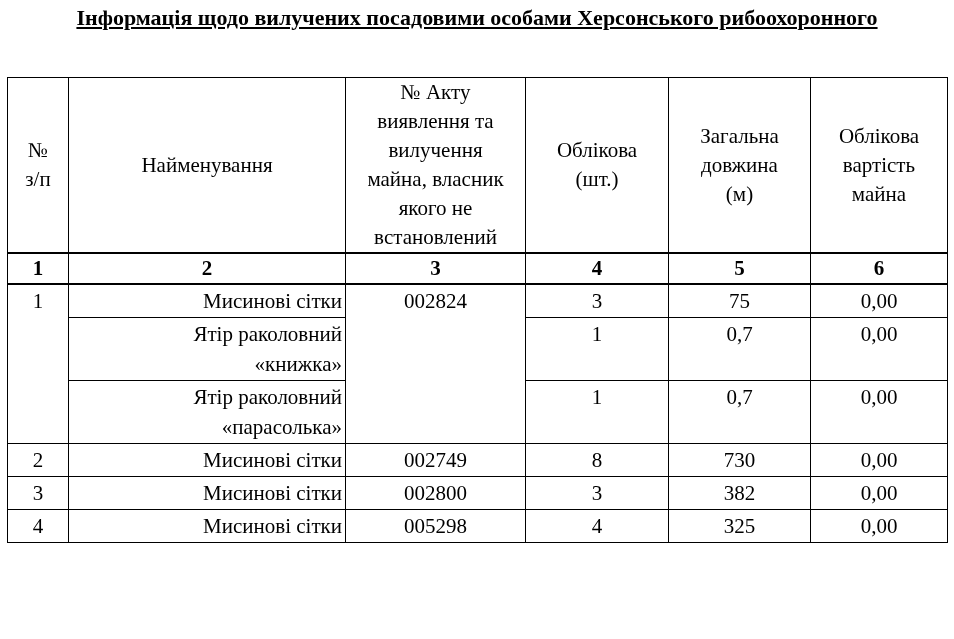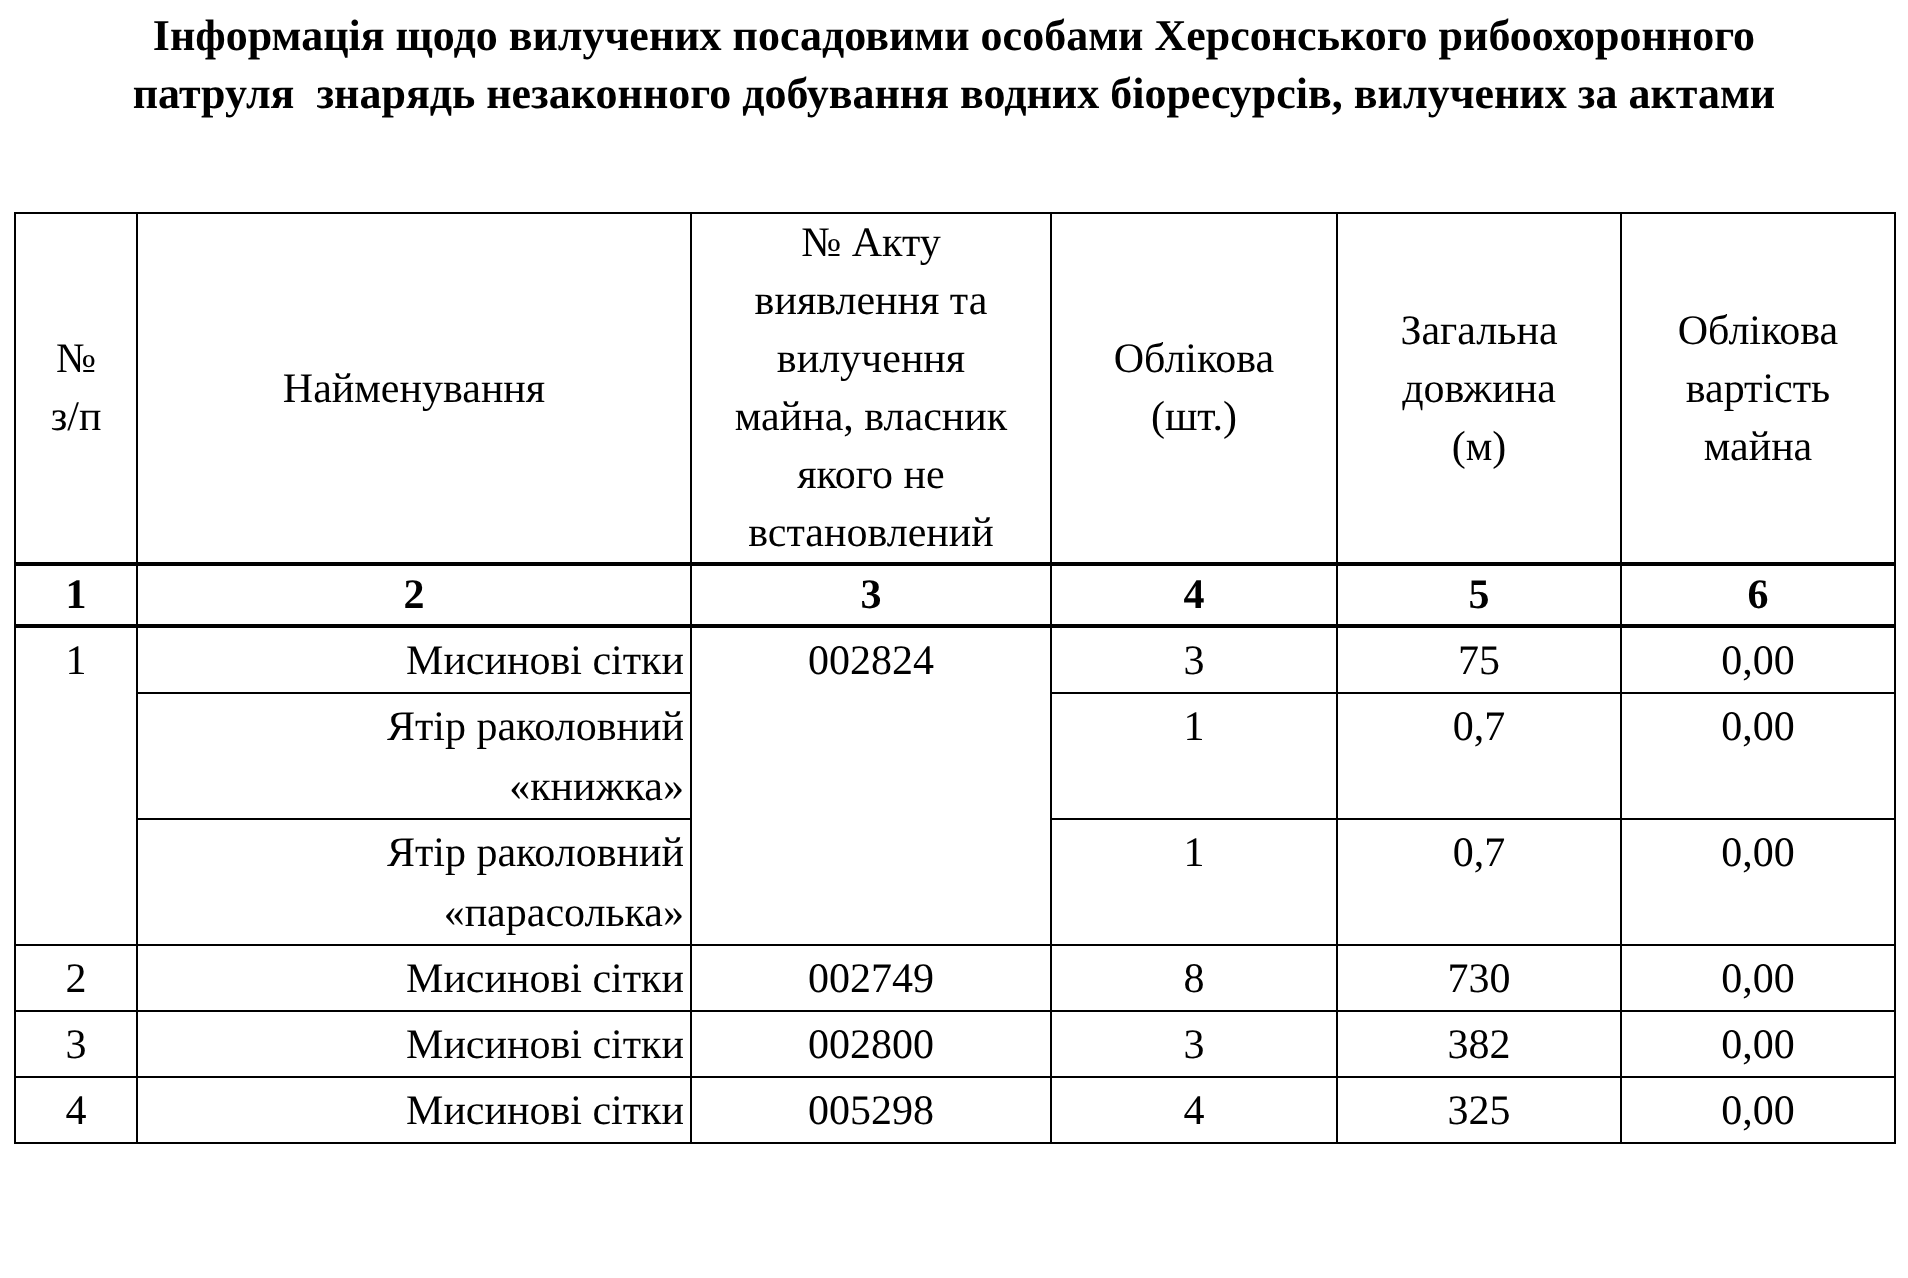--- a/index.html
+++ b/index.html
@@ -12,21 +12,21 @@
     font-family: "Liberation Serif", serif;
     overflow: hidden;
   }
   .title-block {
     padding-top: 3px;
     text-align: center;
     font-weight: bold;
     font-size: 22px;
     line-height: 29px;
   }
-  .title-line { white-space: pre-wrap; }
+  .title-line { white-space: pre-wrap; text-decoration: underline; }
   sup.footnote-mark {
     font-size: 14px;
     vertical-align: super;
     line-height: 0;
     font-weight: bold;
   }
   table.doc-table {
     border-collapse: collapse;
     table-layout: fixed;
     width: 940px;
@@ -65,21 +65,20 @@
     text-align: right;
     padding-left: 12px;
   }
   td.merged-cell { vertical-align: top; }
 </style>
 </head>
 <body>
 
 <div class="title-block">
   <div class="title-line">Інформація щодо вилучених посадовими особами Херсонського рибоохоронного</div>
-  <div class="title-line">патруля  знарядь незаконного добування водних біоресурсів, вилучених за актами</div>
 </div>
 
 <table class="doc-table">
   <colgroup>
     <col style="width:61px">
     <col style="width:277px">
     <col style="width:180px">
     <col style="width:143px">
     <col style="width:142px">
     <col style="width:137px">

